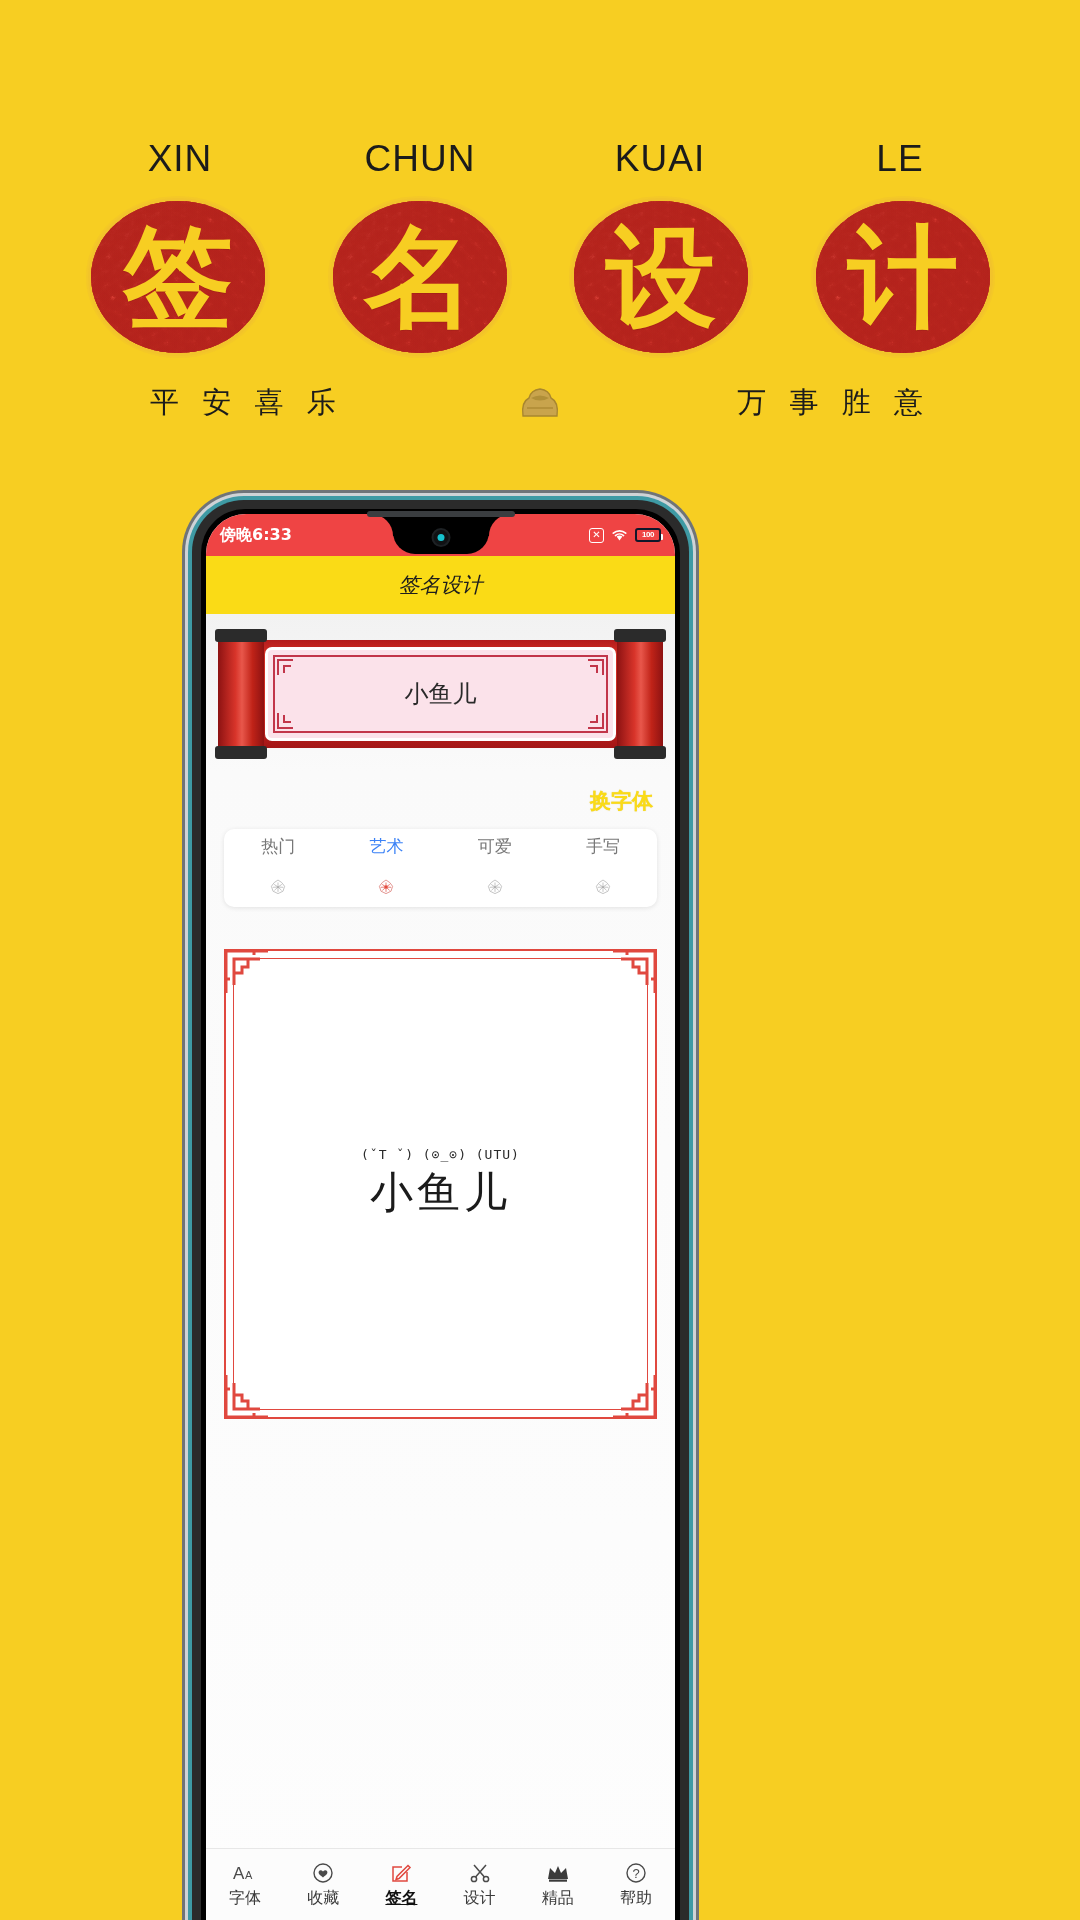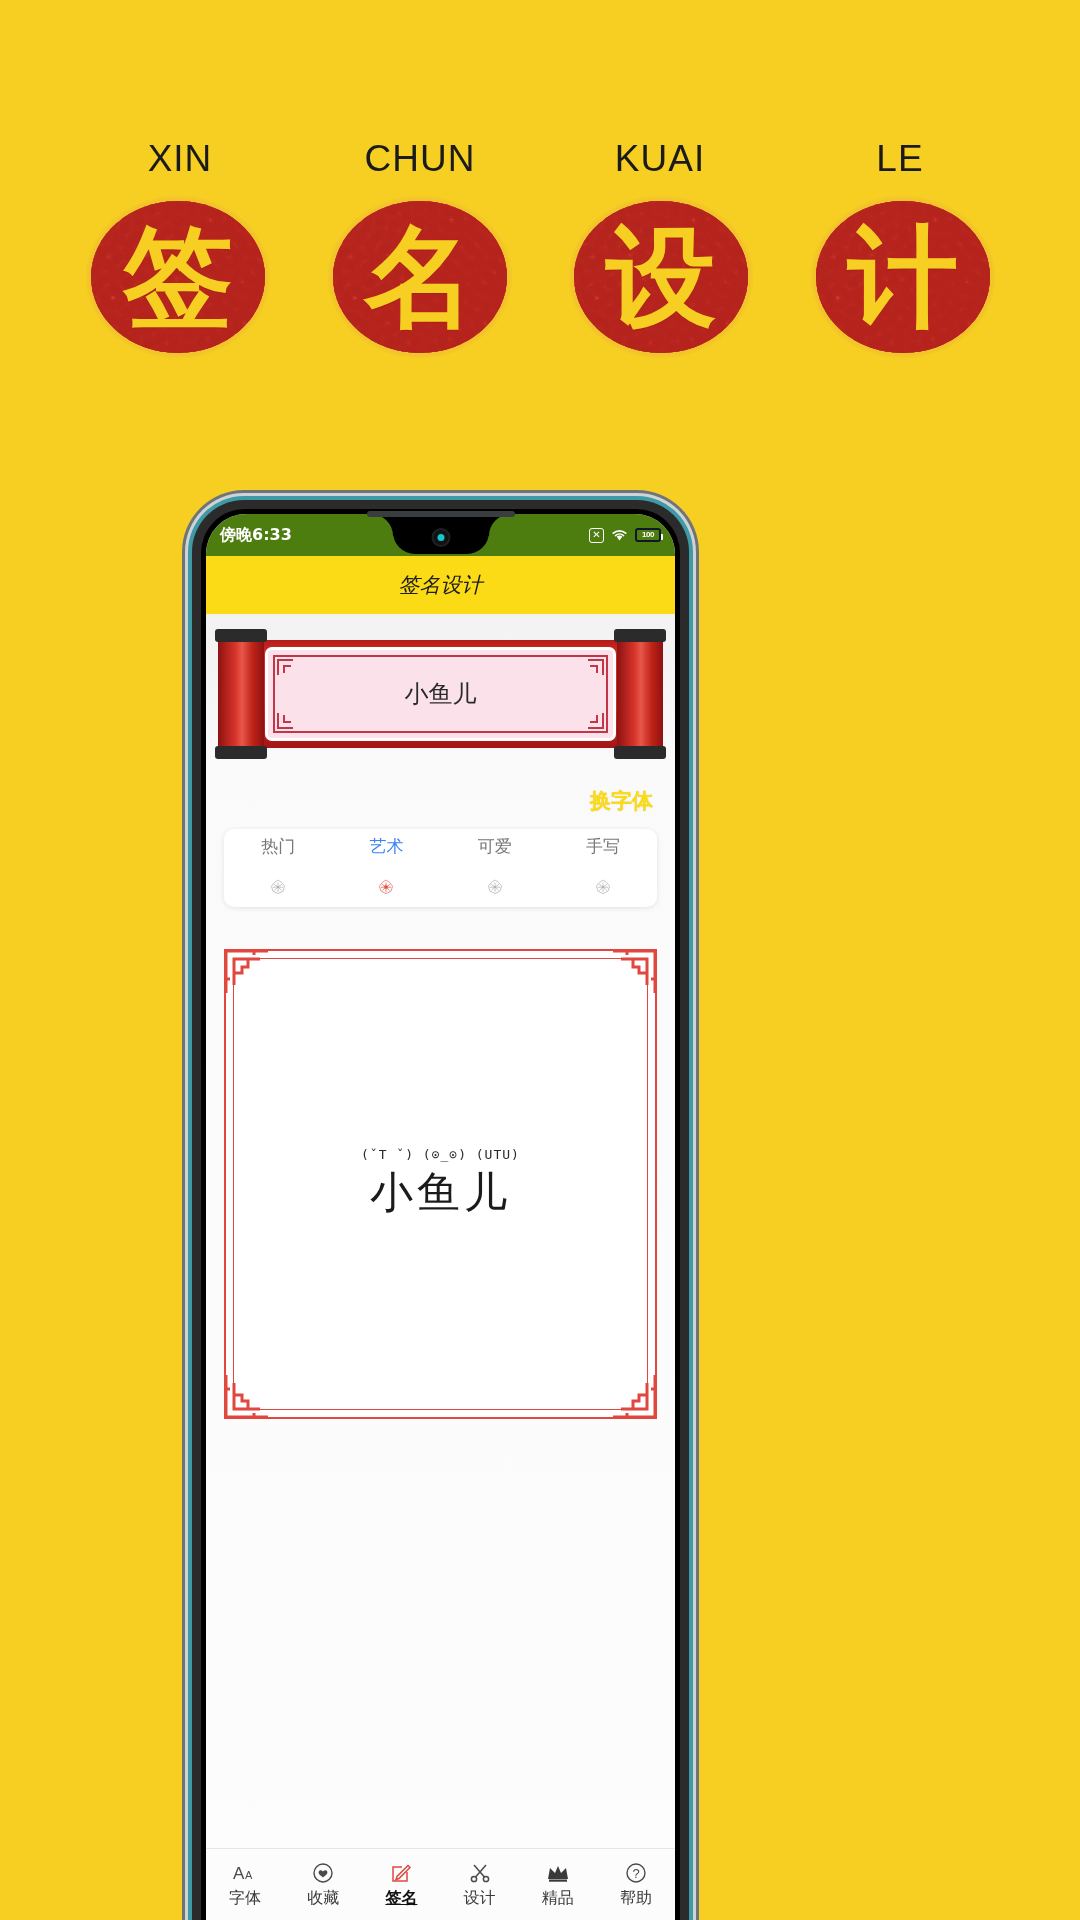--- a/index.html
+++ b/index.html
@@ -119,21 +119,21 @@
     position:absolute; left:50%; top:14px; transform:translateX(-50%);
     width:19px; height:19px; border-radius:50%;
     background:#101214; border:2px solid #1d2124; z-index:9;
     display:flex; align-items:center; justify-content:center;
   }
   .camera i { width:7px; height:7px; border-radius:50%; background:#16c3cf; display:block; }
 
   
   .statusbar {
     position:relative; z-index:6;
-    height:42px; background:#4d7c0f;
+    height:42px; background:#ef4444;
     display:flex; align-items:center; justify-content:space-between;
     padding:0 14px; color:#fff;
   }
   .status-time { font-size:16px; font-weight:700; font-family:"DejaVu Sans",sans-serif; }
   .status-icons { display:flex; align-items:center; gap:7px; }
   .si { display:block; }
   .batt {
     width:26px; height:14px; border:2px solid #0f172a; border-radius:3px;
     display:flex; align-items:center; justify-content:center; position:relative;
   }
@@ -290,20 +290,31 @@
     <div class="stamp">
       <div class="disc"></div>
       <div class="glyph">设</div>
     </div>
     <div class="stamp">
       <div class="disc"></div>
       <div class="glyph">计</div>
     </div>
   </div>
 
+  <div class="blessing-row">
+    <div class="blessing">平 安 喜 乐</div>
+    <div class="ingot">
+      <svg width="46" height="34" viewBox="0 0 46 34">
+        <path d="M6 30 Q4 16 12 12 Q14 4 23 3 Q32 4 34 12 Q42 16 40 30 Z" fill="#C9A44C" stroke="#A8862F" stroke-width="1.4"></path>
+        <path d="M14 12 Q23 7 32 12 Q23 17 14 12 Z" fill="#B08F38"></path>
+        <path d="M10 22 L36 22" stroke="#A8862F" stroke-width="1.2"></path>
+      </svg>
+    </div>
+    <div class="blessing">万 事 胜 意</div>
+  </div>
 </div>
 
 <div class="phone">
   <div class="phone-inner">
     <div class="speaker"></div>
 
     <div class="screen">
 
       <div class="notch"></div>
       <div class="camera">

